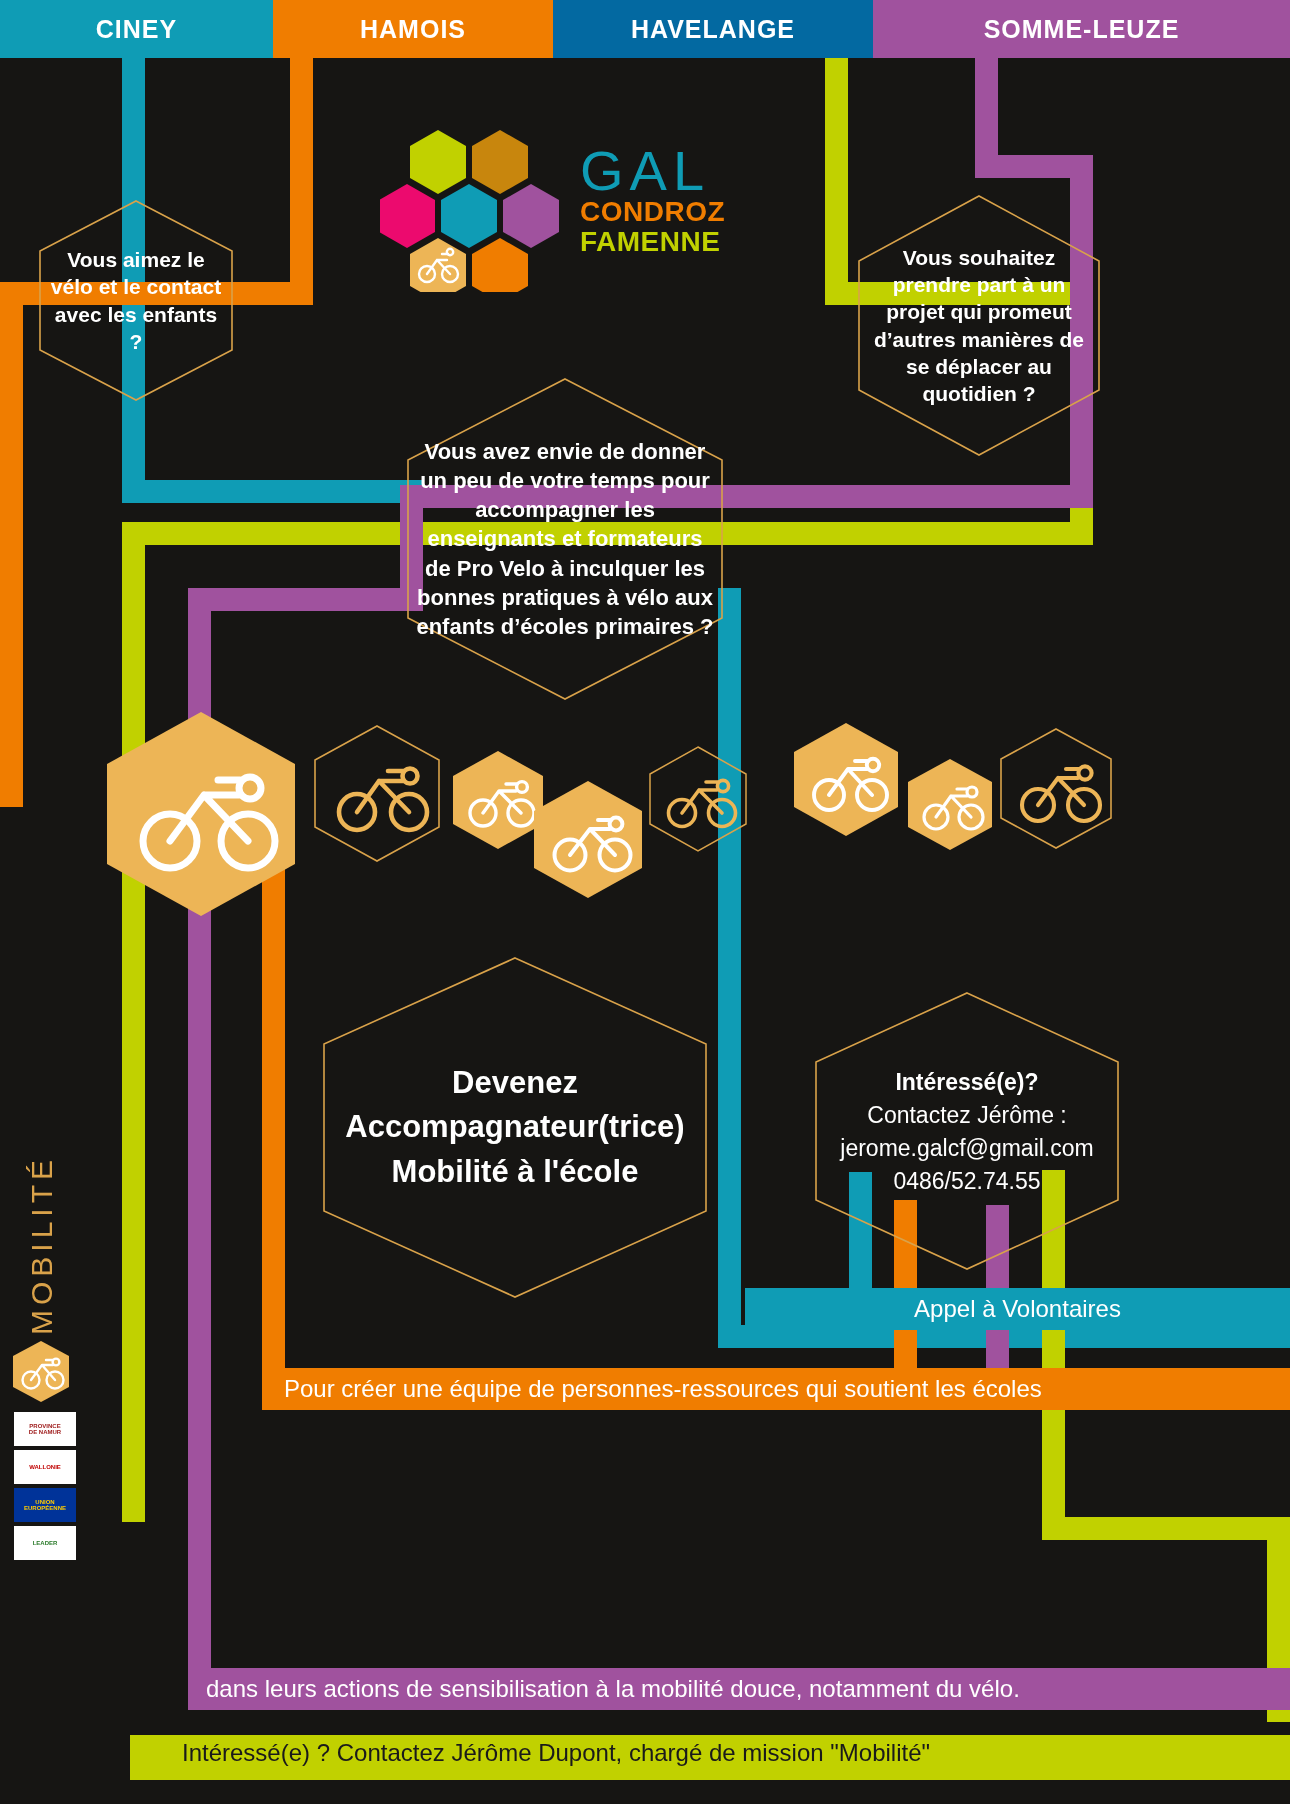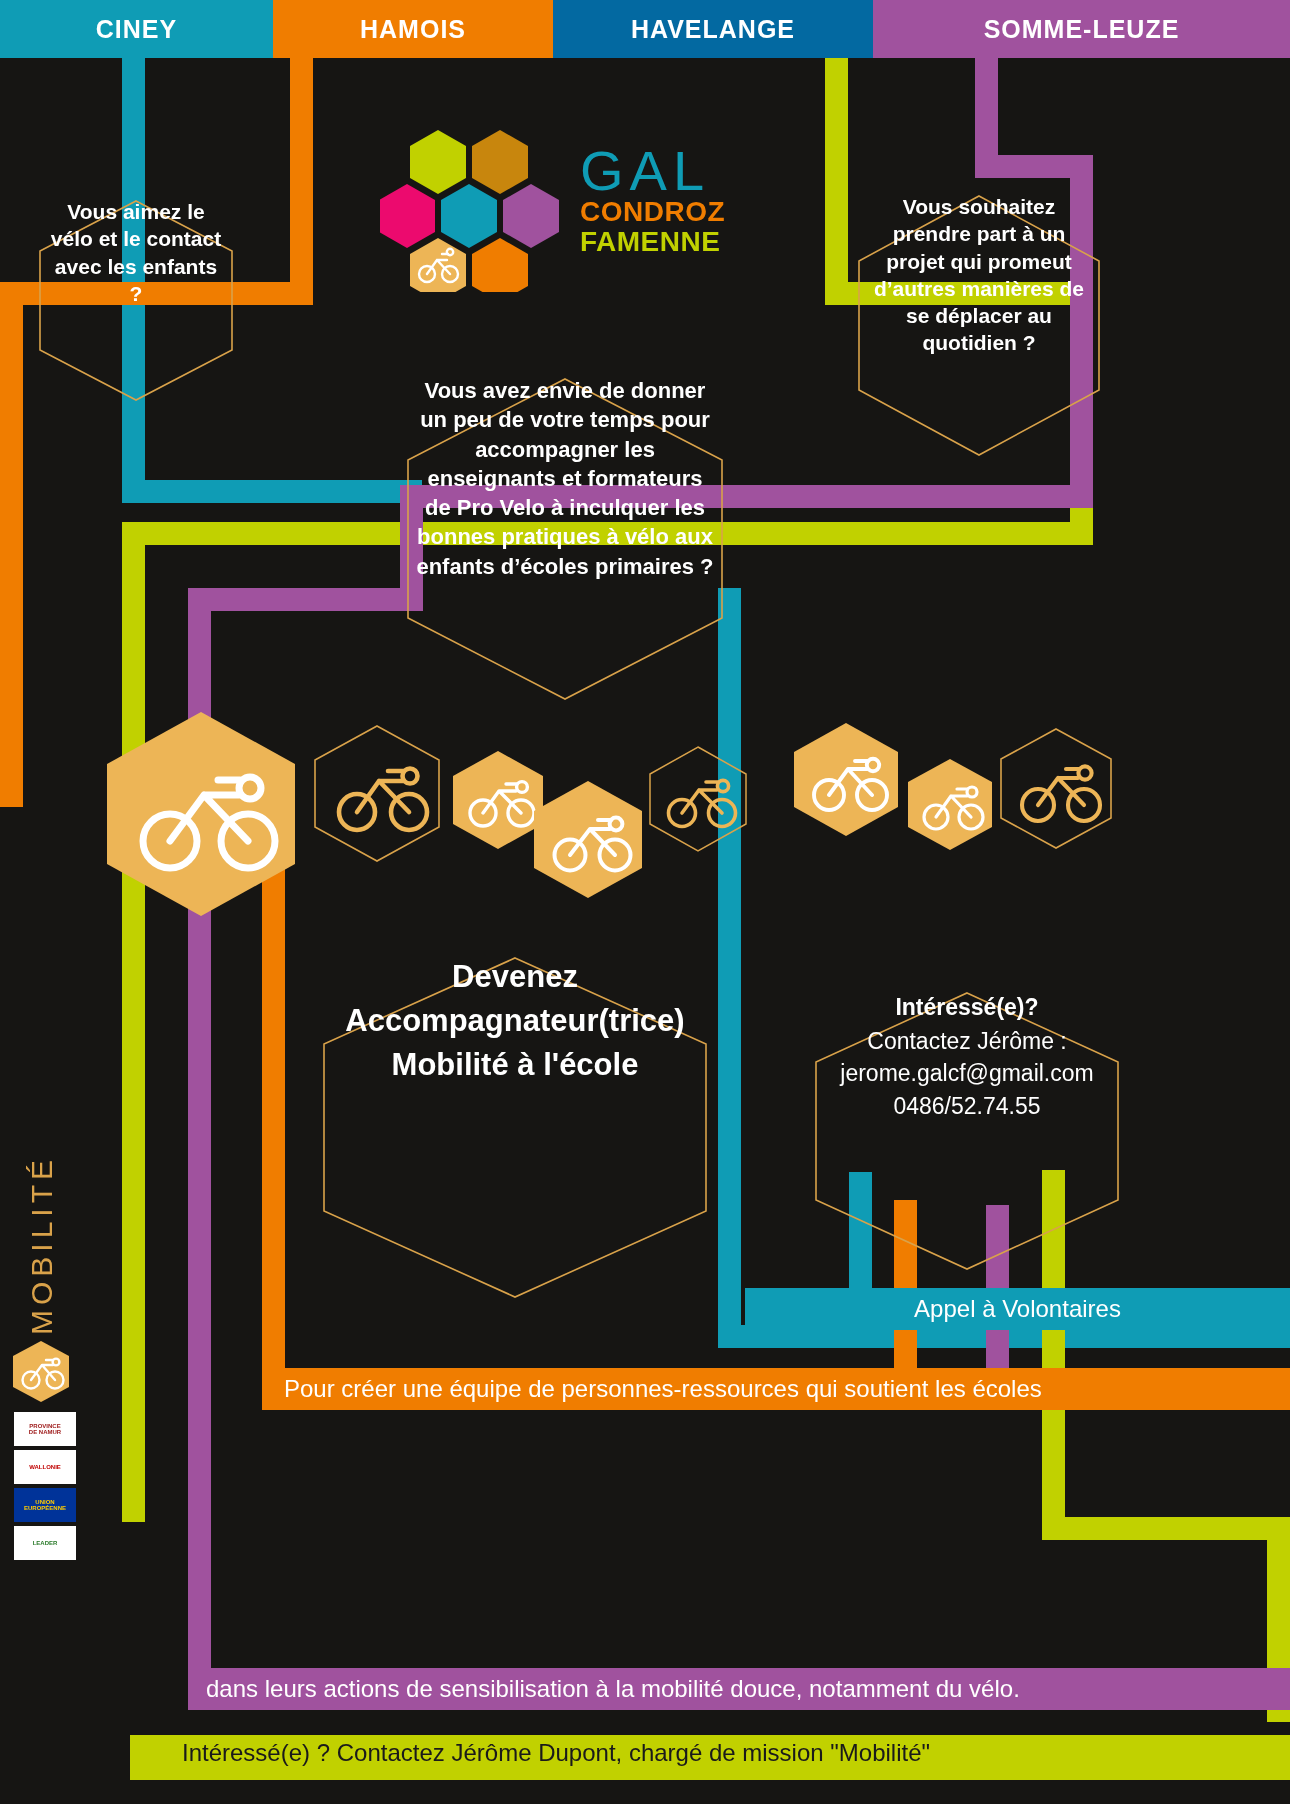--- a/index.html
+++ b/index.html
@@ -23,21 +23,21 @@
   .c-hamois     { width:280px; }
   .c-havelange  { width:320px; }
   .c-somme      { width:417px; }
 
   
   .rib { position:absolute; }
 
   
   .hexout {
     position:absolute;
-    display:flex; align-items:flex-start; justify-content:center;
+    display:flex; align-items:center; justify-content:center;
     text-align:center; color:#fff;
   }
   .hexout svg { position:absolute; inset:0; width:100%; height:100%; }
   .hexout .txt { position:relative; z-index:2; padding:0 12px; }
 
   .q-text { font-weight:bold; font-size:21px; line-height:1.3; }
   .big-q  { font-weight:bold; font-size:22px; line-height:1.33; }
 
   
   .logo { position:absolute; left:380px; top:122px; width:380px; height:170px; }

